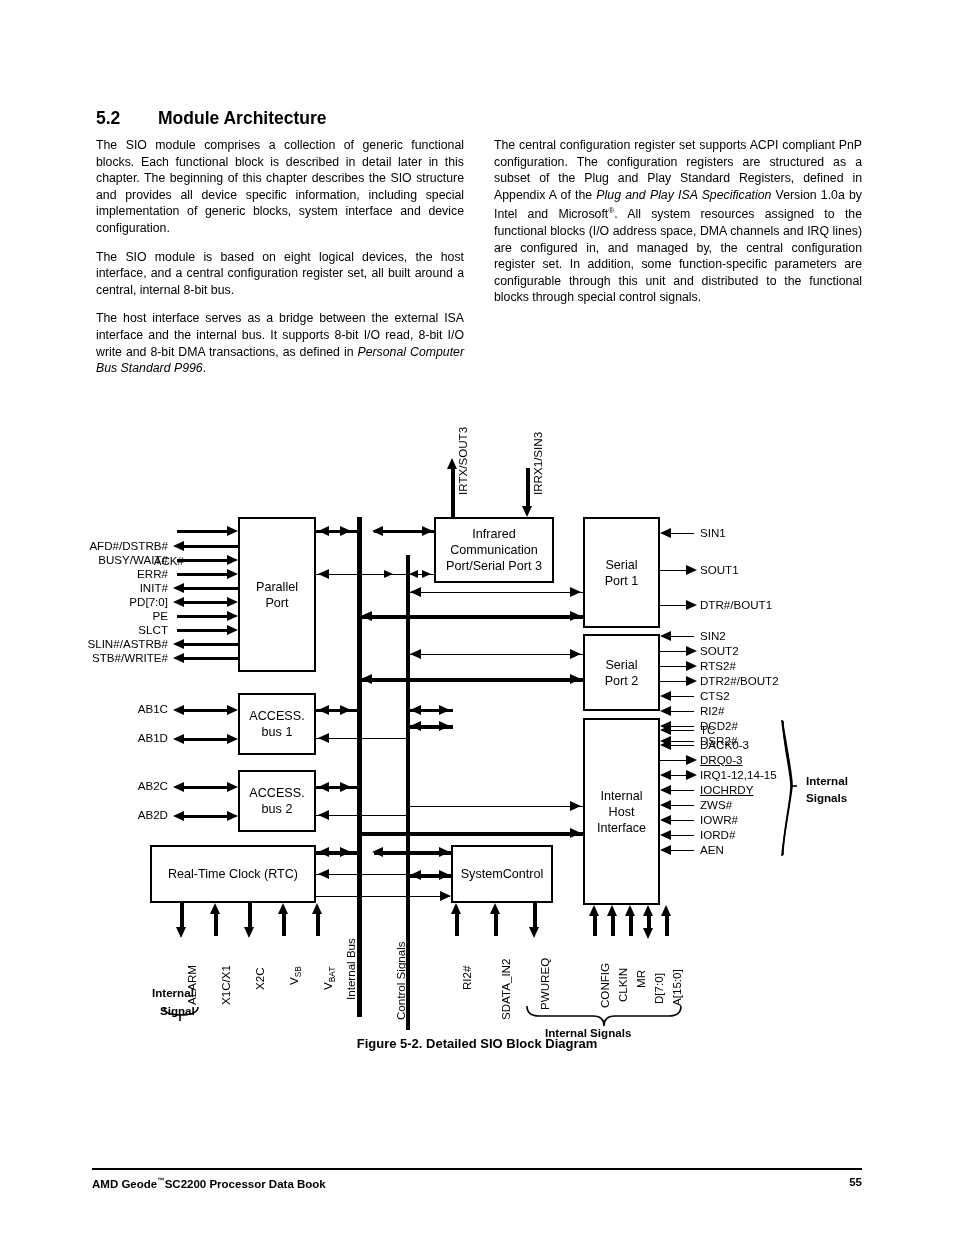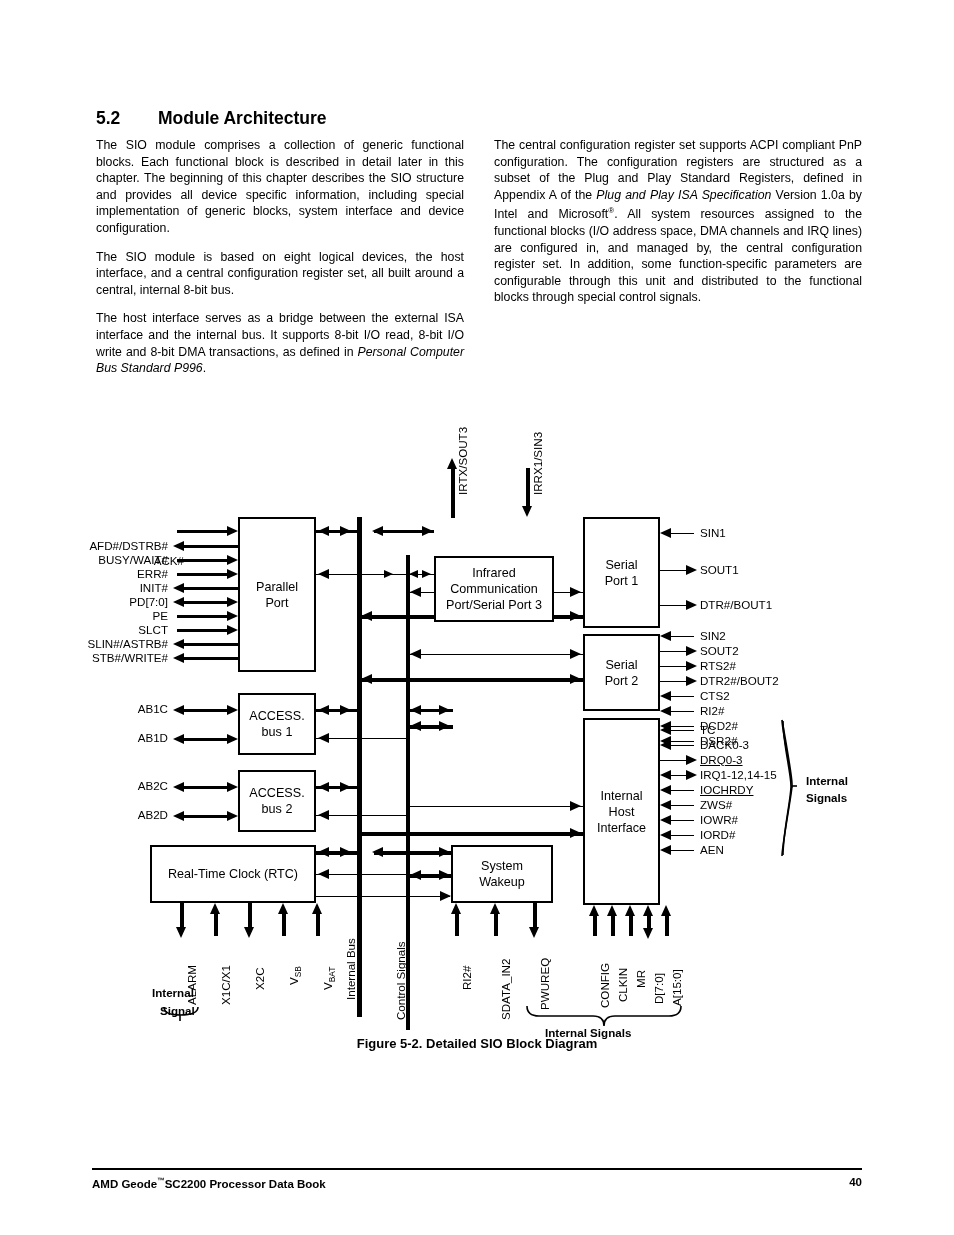--- a/index.html
+++ b/index.html
@@ -156,21 +156,21 @@
       <div class="h t" style="left:184px; top:256.5px; width:54px;"></div>
       <div class="ar lt" style="left:173px; top:252.5px;"></div>
 
       <div class="h t" style="left:316px; top:129.5px; width:45px;"></div>
       <div class="ar lt" style="left:318px; top:125.5px;"></div>
       <div class="ar rt" style="left:340px; top:125.5px;"></div>
 
       <div class="h" style="left:316px; top:174px; width:92px;"></div>
       <div class="ar lt" style="left:318px; top:169px;"></div>
 
-      <div class="blk" style="left:434px; top:117px; width:120px; height:66px; flex-direction:column; justify-content:center;margin-top:39px;">
+      <div class="blk" style="left:434px; top:117px; width:120px; height:66px; flex-direction:column; justify-content:center;">
         <div>Infrared</div>
         <div>Communication</div>
         <div>Port/Serial Port 3</div>
       </div>
 
       <div class="v t" style="left:451px; top:68px; height:50px;"></div>
       <div class="ar up" style="left:447px; top:58px;"></div>
       <div class="vlbl" style="left:456px; top:95px;">IRTX/SOUT3</div>
 
       <div class="v t" style="left:526px; top:68px; height:40px;"></div>
@@ -313,23 +313,23 @@
       <div class="h t" style="left:316px; top:451px; width:45px;"></div>
       <div class="ar lt" style="left:318px; top:447px;"></div>
       <div class="ar rt" style="left:340px; top:447px;"></div>
 
       <div class="h" style="left:316px; top:474px; width:92px;"></div>
       <div class="ar lt" style="left:318px; top:469px;"></div>
 
       <div class="h" style="left:316px; top:496px; width:134px;"></div>
       <div class="ar rt" style="left:440px; top:491px;"></div>
 
-      <div class="blk" style="left:451px; top:445px; width:102px; height:58px; flex-direction:column;">
+      <div class="blk" style="left:451px; top:445px; width:102px; height:58px; flex-direction:row;">
         <div>System</div>
-        <div>Wakeup</div>
+        <div>Control</div>
       </div>
 
       <div class="h t" style="left:374px; top:451px; width:79px;"></div>
       <div class="ar lt" style="left:372px; top:447px;"></div>
       <div class="ar rt" style="left:439px; top:447px;"></div>
 
       <div class="h t" style="left:408px; top:474px; width:45px;"></div>
       <div class="ar lt" style="left:410px; top:470px;"></div>
       <div class="ar rt" style="left:439px; top:470px;"></div>
 
@@ -459,16 +459,16 @@
       <div class="lbl bold" style="left:545px; top:626px;">Internal Signals</div>
 
     </div>
 
     <div id="fig-caption">Figure 5-2.  Detailed SIO Block Diagram</div>
   </div>
 
   <div id="footer">
     <div class="ft-rule"></div>
     <div class="ft-left"><span>AMD Geode</span><span class="tm">™</span><span>SC2200  Processor Data Book</span></div>
-    <div class="ft-right">40</div>
+    <div class="ft-right">55</div>
   </div>
 
 </div>
 
 </body></html>

